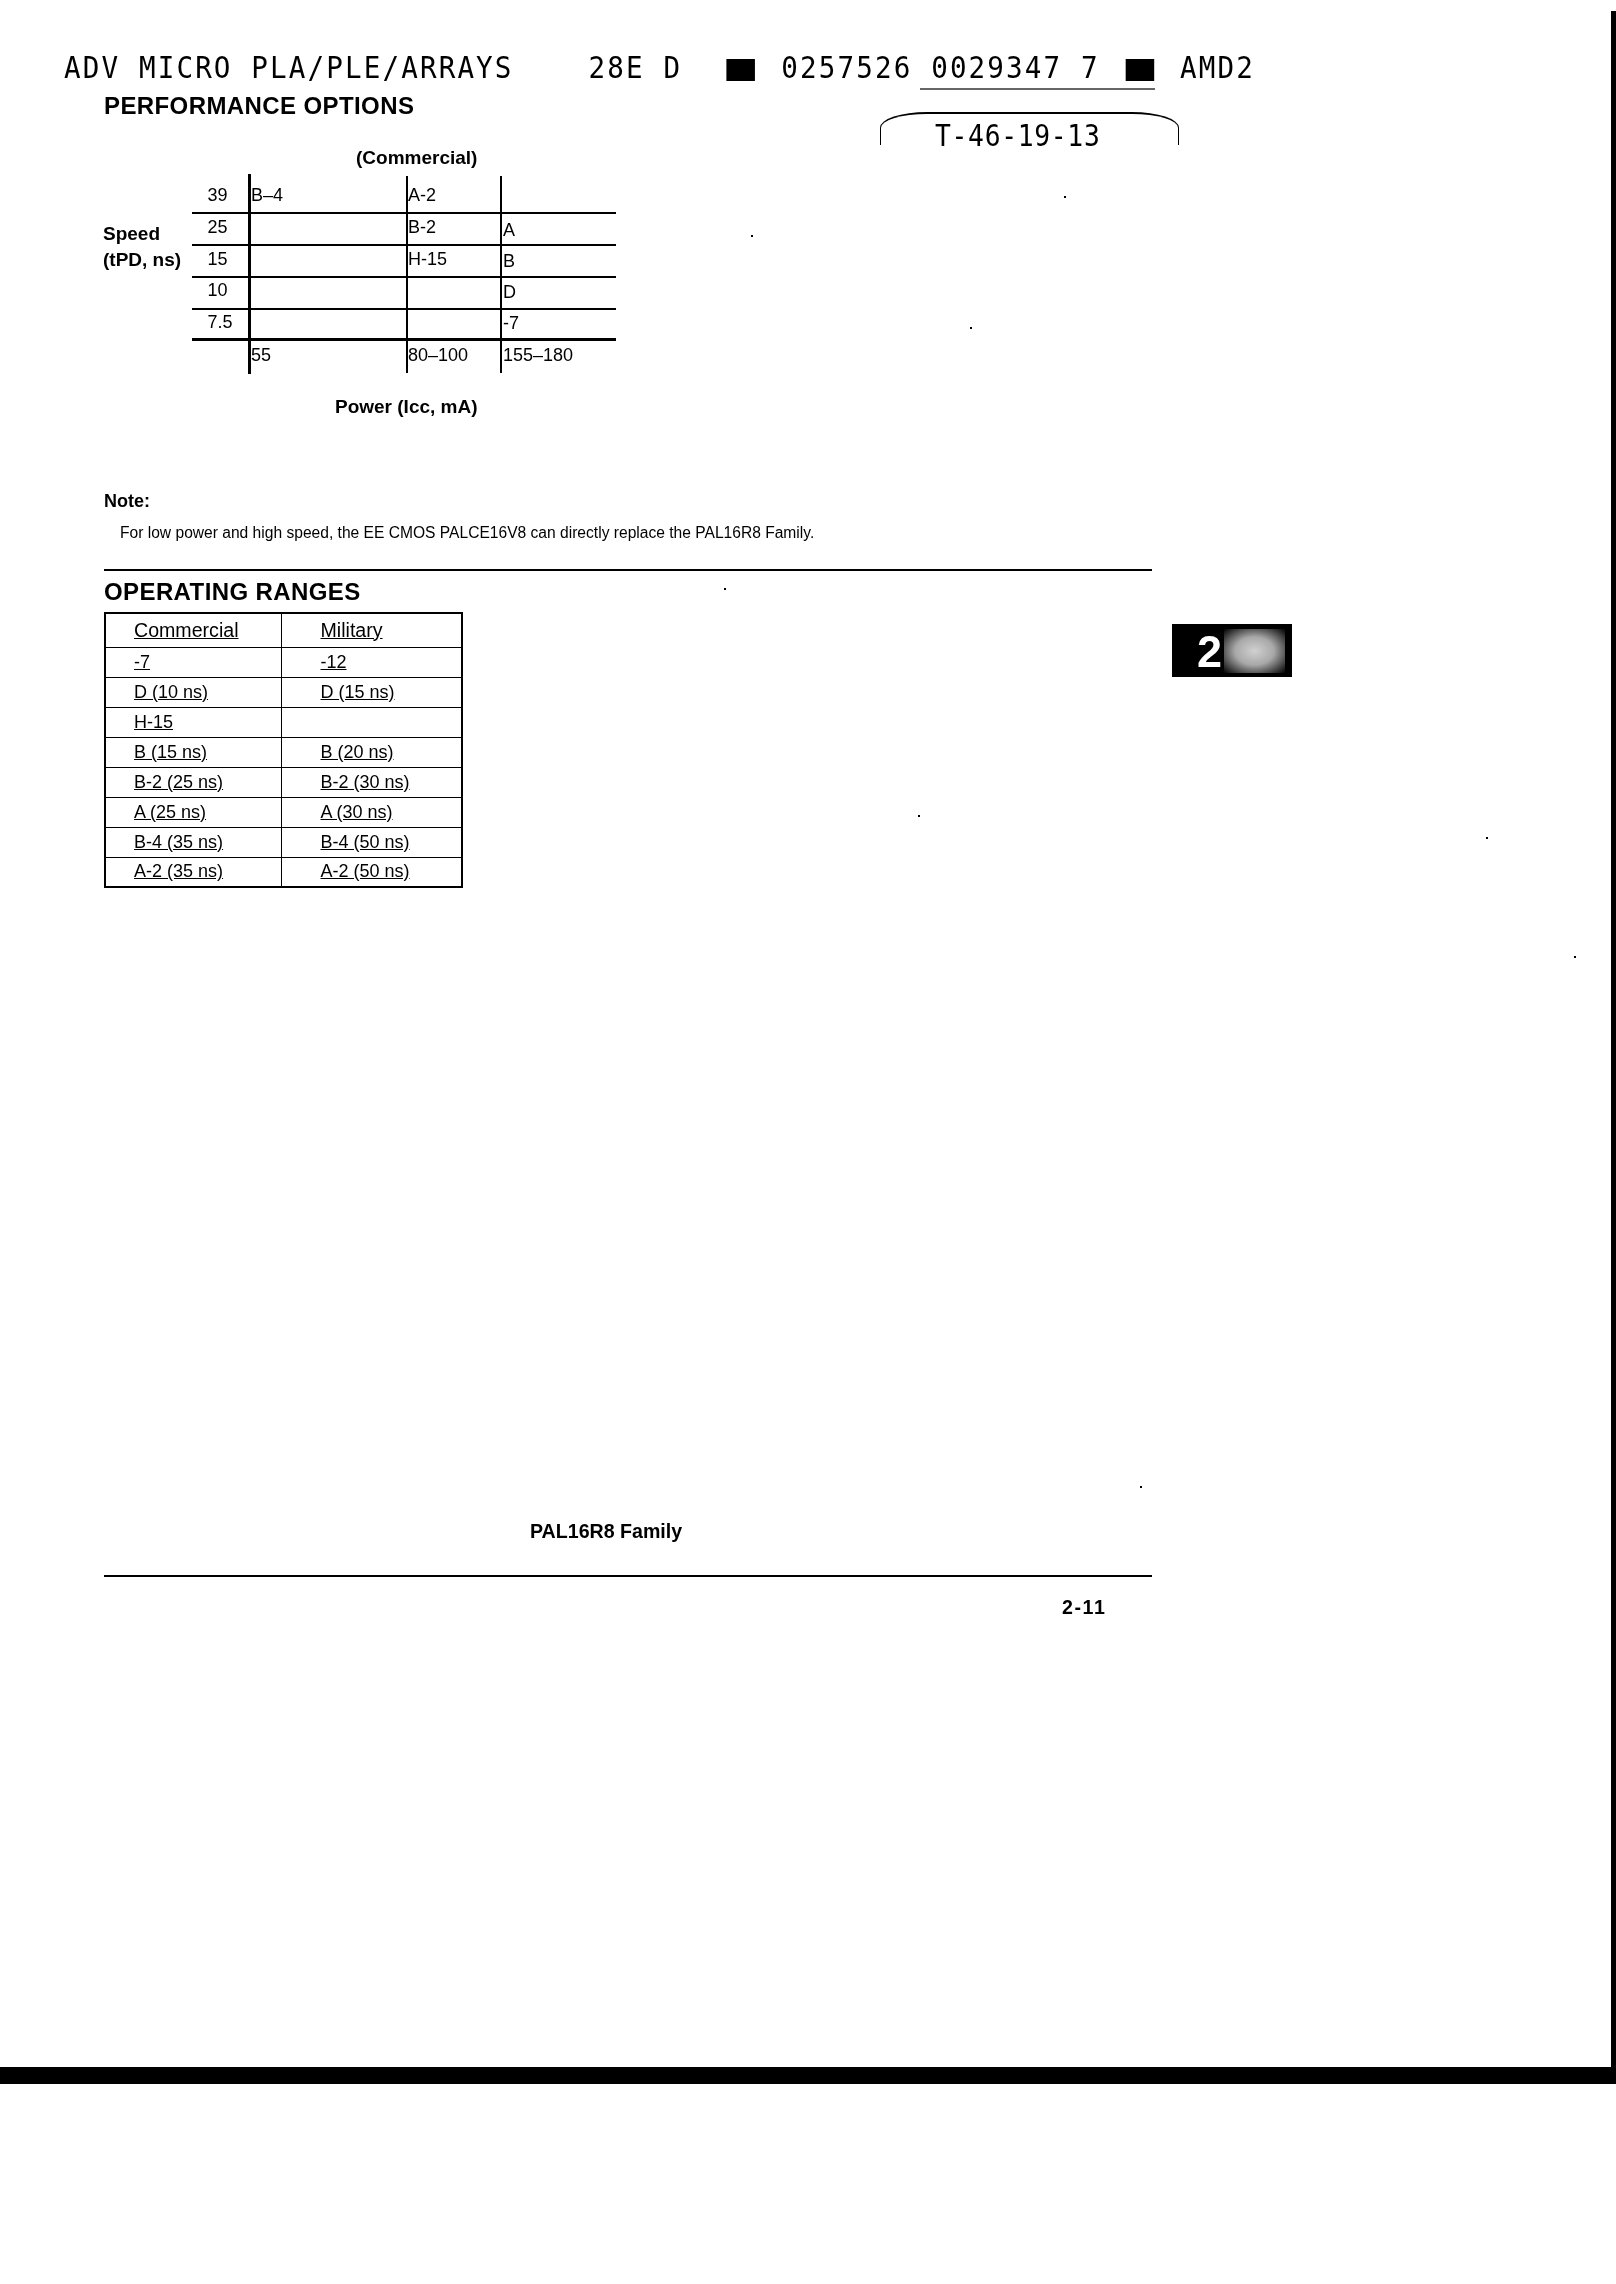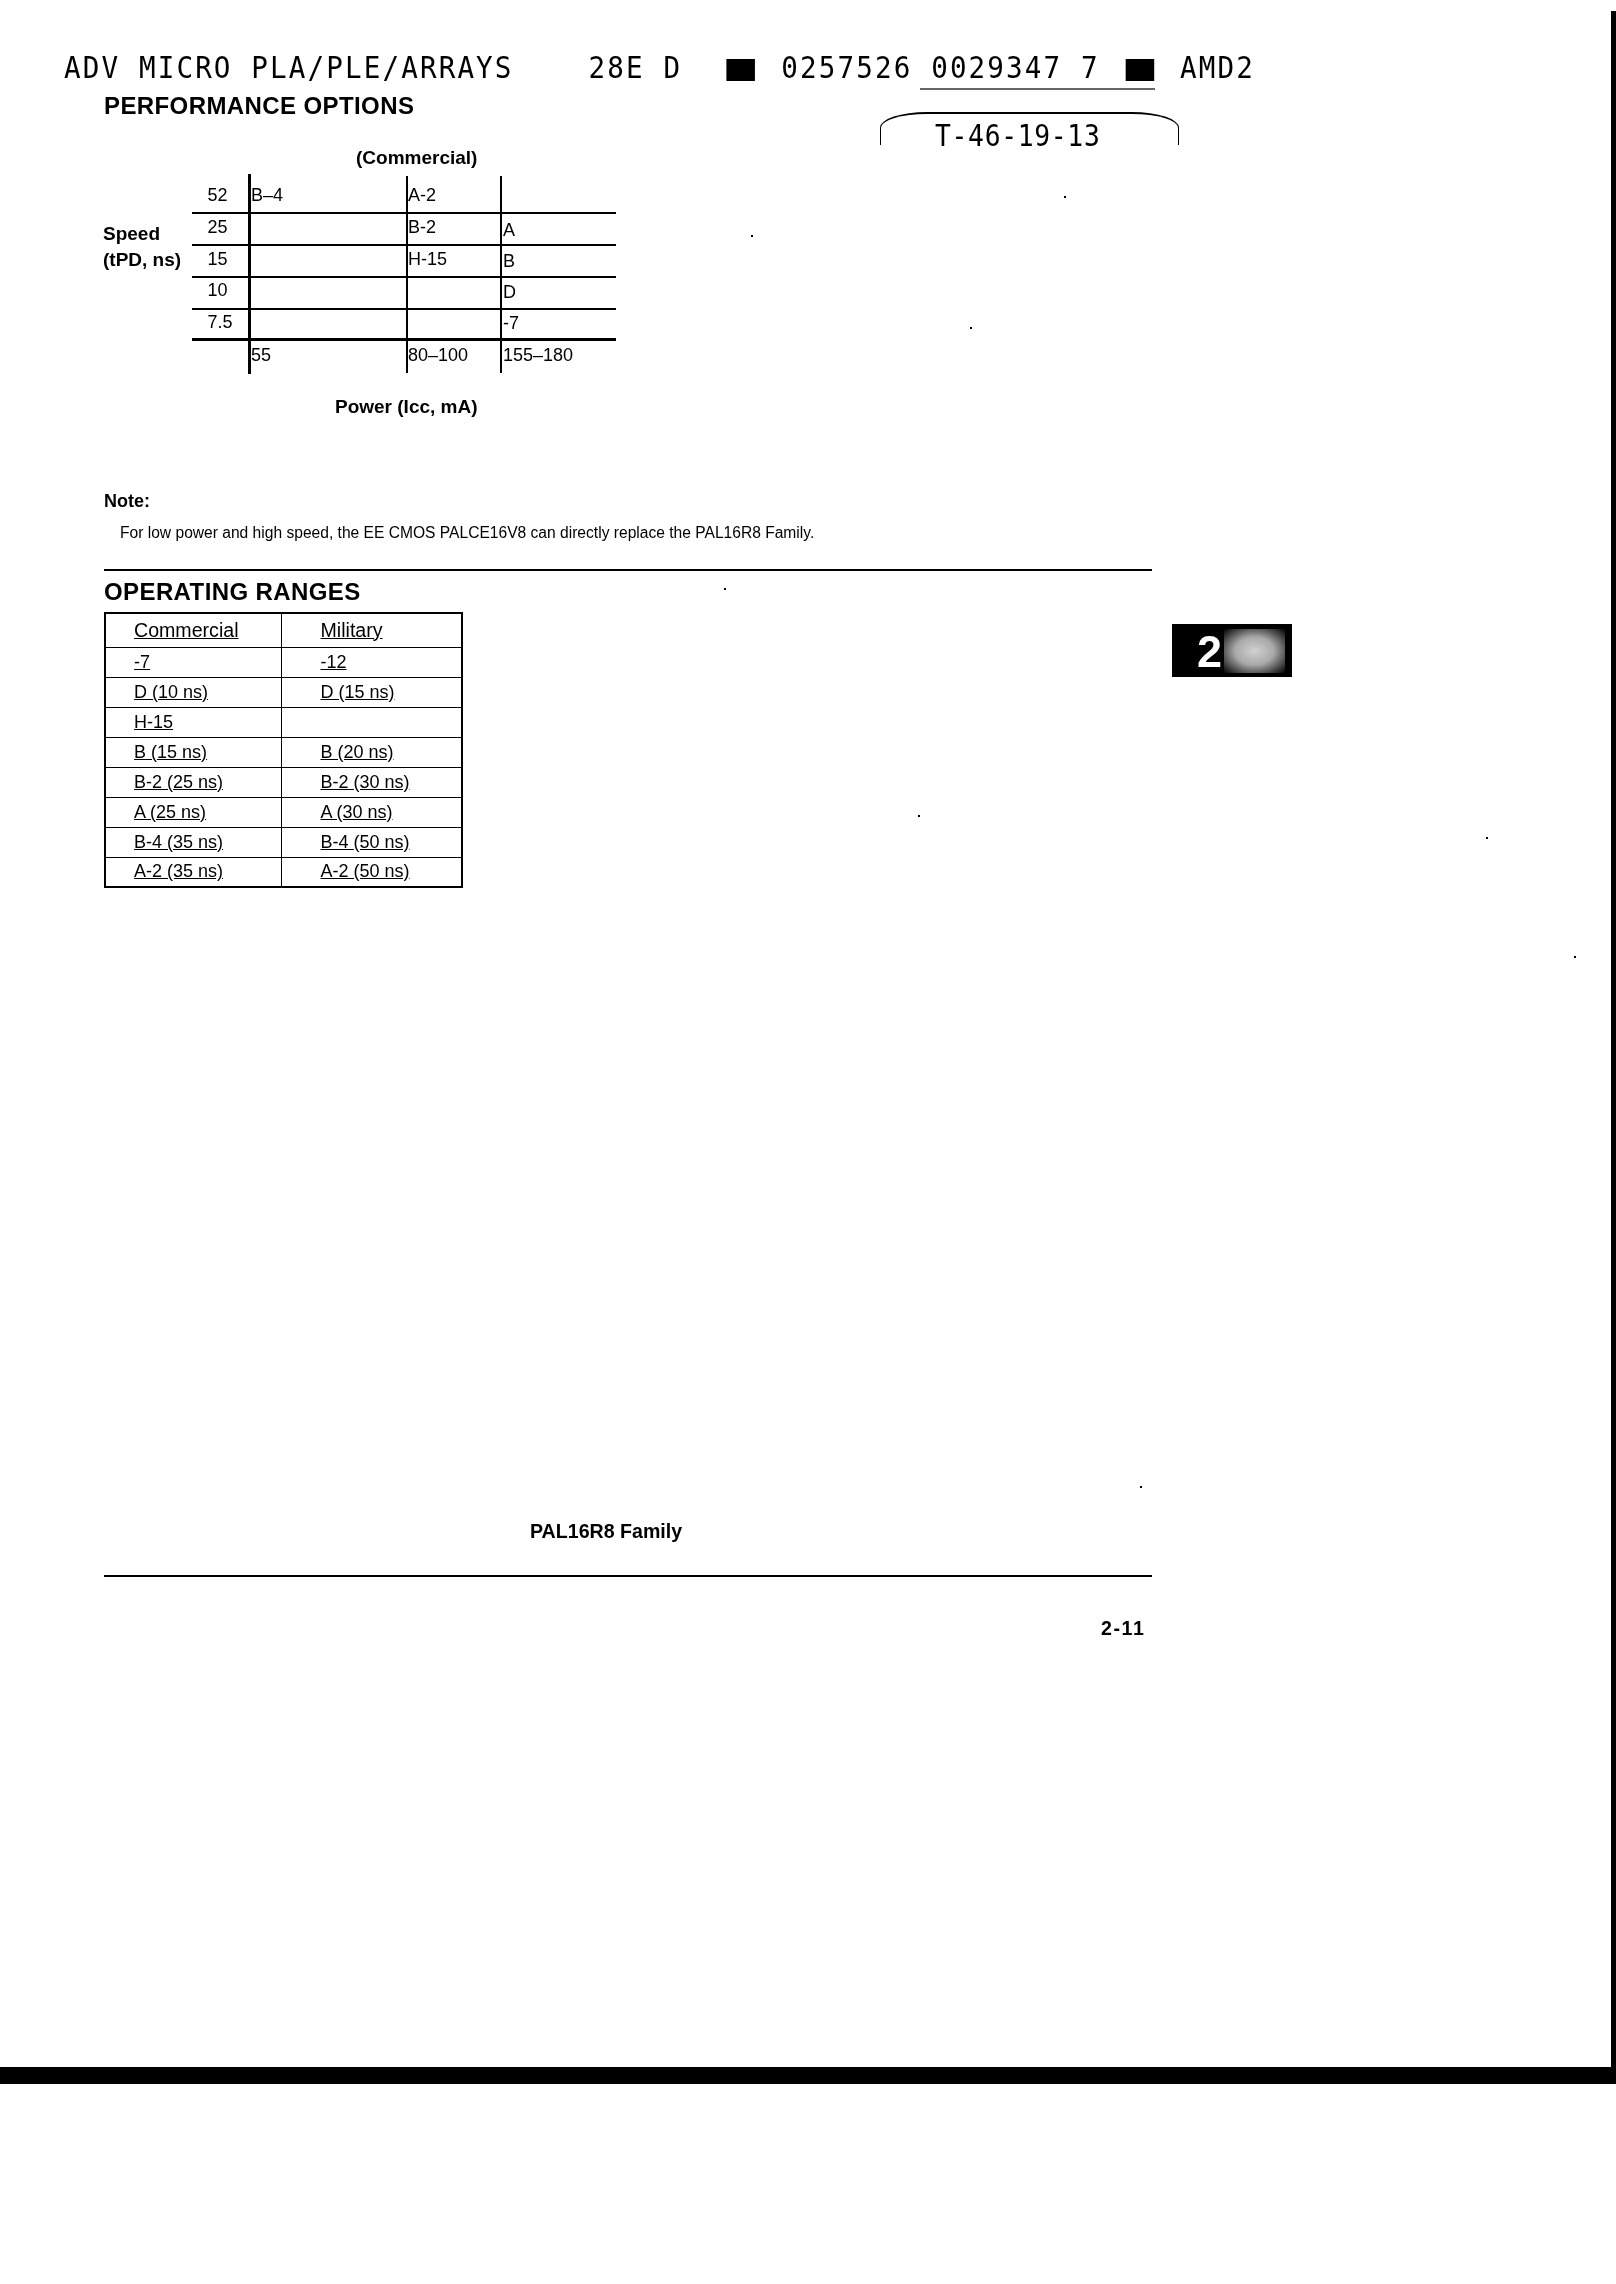--- a/index.html
+++ b/index.html
@@ -61,21 +61,21 @@
   <div class="vline" style="left:56px; top:0; width:3.1px; height:200px;"></div>
   <div class="vline" style="left:214px; top:1.6px; width:1.6px; height:197px;"></div>
   <div class="vline" style="left:308px; top:1.6px; width:2.3px; height:197px;"></div>
 
   <div class="hline" style="left:0; top:38px; width:424px; height:2.3px;"></div>
   <div class="hline" style="left:0; top:70px; width:424px; height:2.3px;"></div>
   <div class="hline" style="left:0; top:102px; width:424px; height:2.3px;"></div>
   <div class="hline" style="left:0; top:134px; width:424px; height:2.3px;"></div>
   <div class="hline" style="left:0; top:164px; width:424px; height:3.1px;"></div>
 
-  <div class="cell" style="left:15.6px; top:11px; width:31px; text-align:left;">52</div>
+  <div class="cell" style="left:15.6px; top:11px; width:31px; text-align:left;">39</div>
   <div class="cell" style="left:15.6px; top:43px; width:31px; text-align:left;">25</div>
   <div class="cell" style="left:15.6px; top:75px; width:31px; text-align:left;">15</div>
   <div class="cell" style="left:15.6px; top:106px; width:31px; text-align:left;">10</div>
   <div class="cell" style="left:15.6px; top:138px; width:31px; text-align:left;">7.5</div>
 
   <div class="cell" style="left:59px; top:11px; width:155px;">B–4</div>
   <div class="cell" style="left:216px; top:11px; width:92px;">A-2</div>
   <div class="cell" style="left:311px; top:11px; width:113px;"></div>
 
   <div class="cell" style="left:59px; top:43px; width:155px;"></div>
@@ -149,21 +149,21 @@
 </tbody>
   </table>
 
 <div class="abs tab2">
   <div class="noise"></div>
   <div class="num">2</div>
 </div>
 
 <div class="abs rule" style="left:104px; top:1575px; width:1048px;"></div>
 <div class="abs" style="left:530px; top:1520px; font-size:19.6px; font-weight:bold;">PAL16R8 Family</div>
-<div class="abs" style="left:1101px; top:1596px; font-size:19.6px; font-weight:bold; letter-spacing:1.6px;margin-top:21px;">2-11</div>
+<div class="abs" style="left:1062px; top:1596px; font-size:19.6px; font-weight:bold; letter-spacing:1.6px;">2-11</div>
 
 <div class="abs right-edge"></div>
 <div class="abs bottom-band"></div>
 
 <div class="speck" style="left:1064px;top:196px;"></div>
 <div class="speck" style="left:751px;top:235px;"></div>
 <div class="speck" style="left:970px;top:327px;"></div>
 <div class="speck" style="left:724px;top:588px;"></div>
 <div class="speck" style="left:918px;top:815px;"></div>
 <div class="speck" style="left:1486px;top:837px;"></div>

